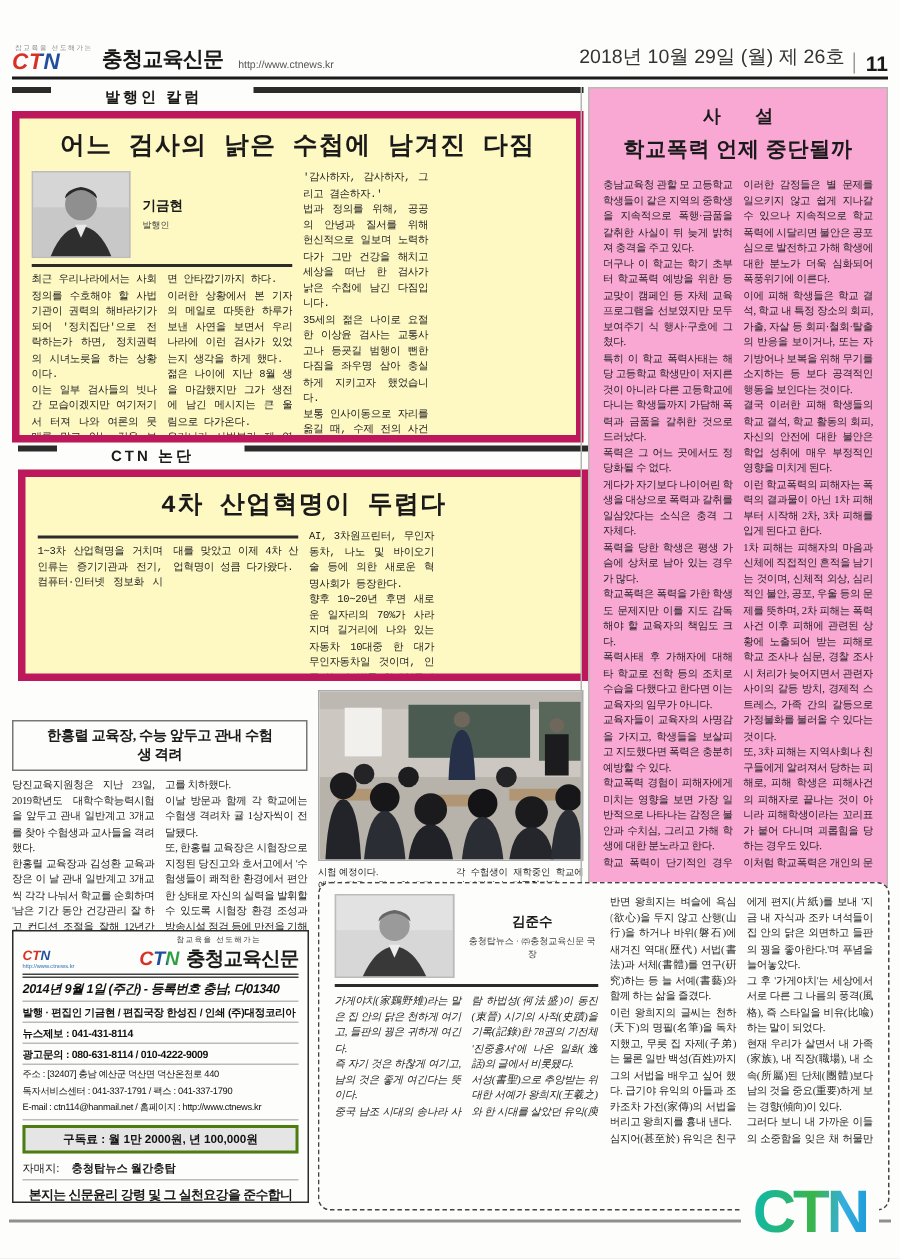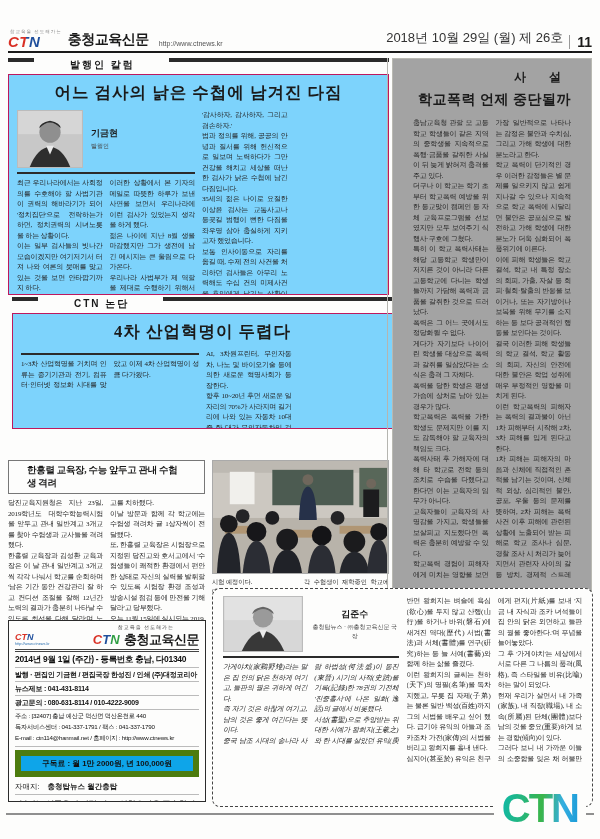--- a/index.html
+++ b/index.html
@@ -23,76 +23,76 @@
   .hdr-url { font-size:7px; color:#555; font-family:"Liberation Sans",sans-serif; margin-left:4px; padding-bottom:2px;}
   .hdr-right { display:flex; align-items:flex-end; gap:6px; font-family:"Liberation Sans",sans-serif;}
   .hdr-date { font-size:13px; color:#333; padding-bottom:2px;}
   .hdr-page { font-size:14px; font-weight:bold; border-left:1px solid #999; padding-left:7px; line-height:1;margin-top:37px;}
   
   .strip { display:flex; height:12px; margin:0 0 4px 0;gap:24px;}
   .strip-dash { width:26px; height:3.5px; background:#2b2b2b; }
   .strip-label { font-family:"Liberation Sans",sans-serif; font-weight:bold; font-size:10px; margin:0 10px 0 12px; letter-spacing:2px; white-space:nowrap;}
   .strip-line { flex:1; height:3.5px; background:#2b2b2b; }
   
-  .abox { border:1px solid #be185d; background:#7dd3fc; padding:5px 8px 4px; overflow:hidden;}
+  .abox { border:5px solid #be185d; background:#fef9c3; padding:5px 8px 4px; overflow:hidden;font-family:Liberation Mono, monospace;}
   .abox h1 { font-size:16.5px; letter-spacing:1px; text-align:center; font-weight:bold; margin:2px 0 6px;}
   .art-body { display:flex; gap:7px; }
   .half { width:50%; display:flex; flex-direction:column; overflow:hidden;}
   .byline-row { display:flex; gap:8px; align-items:center; }
   .portrait { flex:0 0 auto; border:1px solid #bbb; background:#cfcfcf;}
   .byline-name { font-weight:bold; font-size:9px; }
   .byline-title { font-size:6px; color:#444; margin-top:2px;}
   .byline-rule { height:2px; background:#2b2b2b; margin:4px 0 4px;}
   .body-text { font-size:7px; line-height:1.5; text-align:justify; white-space:pre-line; letter-spacing:-0.2px; overflow:hidden; color:#222;}
   .cols2 { column-count:2; column-gap:7px; column-fill:auto; }
   .grow { flex:1 1 auto; min-height:0;}
   
   .pubcol { position:absolute; left:8px; top:58px; width:381px;}
   .pub-box { height:221px; }
   .pub-left-text { height:116px;}
   .nondan { position:absolute; left:12px; top:297px; width:381px;}
-  .nondan-box { height:116px;}
+  .nondan-box { height:141px;}
   .nondan-left-text { height:42px;}
   
   .news-row { position:absolute; left:8px; top:460px; width:381px; display:flex; gap:7px;}
   .news-left { width:197px; display:flex; flex-direction:column;}
-  .news-hbox { border:1px solid #777; padding:3px 18px; text-align:left; margin-bottom:4px;}
+  .news-hbox { border:1px solid #777; padding:3px 18px; text-align:center; margin-bottom:4px;margin-top:20px;}
   .news-hbox h2 { font-size:9.5px; font-weight:bold; letter-spacing:-0.3px;}
   .news-body { height:128px;}
   .news-fig { width:177px; }
   .news-photo { width:177px; height:114px; border:1px solid #aaa; display:block;}
   .caption-row { display:flex; gap:7px; font-size:6.2px; line-height:1.5; margin-top:3px; color:#222;}
   .caption-row > div { width:50%; white-space:pre-line; text-align:justify;}
   .reporter { font-weight:bold; }
   
   .v-divider { position:absolute; left:387px; top:58px; width:1px; height:534px; background:#b5b5b0;}
   .editorial { position:absolute; left:392px; top:58px; width:200px; height:534px;
-    border:1px solid #b9b9b2; background:#a3a3a3; padding:10px 20px 8px; overflow:hidden;
-    display:flex; flex-direction:column;align-items:flex-end;}
+    border:1px solid #b9b9b2; background:#f9a8d4; padding:10px 9px 8px; overflow:hidden;
+    display:flex; flex-direction:column;}
   .ed-label { text-align:center; font-weight:bold; font-size:12px; letter-spacing:10px; text-indent:10px;}
   .ed-headline { text-align:center; font-weight:bold; font-size:14px; margin:5px 0 9px; letter-spacing:.5px;}
   .ed-body { flex:1 1 auto; min-height:0;}
   
   .infobox { position:absolute; left:8px; top:620px; width:198px; height:182px;
     border:1.5px solid #2b2b2b; padding:3px 6px 2px; font-family:"Liberation Sans",sans-serif; overflow:hidden; background:#fdfdfc;}
   .ib-header { display:flex; align-items:flex-end; justify-content:space-between; padding:1px 0 2px;
     border-bottom:3px double #444; }
   .ib-small { display:flex; flex-direction:column; line-height:1;}
   .ib-small .ctn-rgb { font-size:9px;}
   .ib-small-url { font-size:3.8px; color:#2a6fb0; margin-top:1px;}
   .ib-big { text-align:center; line-height:1;}
   .ib-tagline { font-size:5px; color:#333; letter-spacing:1px; margin-bottom:1px;}
   .ib-big .ctn-rgb { font-size:13px;}
   .ib-name { font-size:13px; font-weight:bold; letter-spacing:-0.5px;}
   .ib-row { font-size:7px; padding:1.5px 0; border-bottom:1px solid #bbb; color:#111; letter-spacing:-0.2px; white-space:nowrap; overflow:hidden;}
-  .ib-row.lg { font-size:8.5px; font-weight:bold; letter-spacing:-0.3px;}
+  .ib-row.lg { font-size:8.5px; font-weight:bold; letter-spacing:-0.3px;font-style:italic;}
   .ib-row.b { font-weight:bold; }
   .ib-row.sm { font-size:6.2px; border-bottom:none; padding:1px 0;}
   .ib-addr-group { border-bottom:1px solid #bbb; padding:1px 0 2px;}
-  .ib-sub { margin:3px 0; background:#0ea5e9; border:6px solid #4d7c0f; text-align:center;
+  .ib-sub { margin:3px 0; background:#e5e5e5; border:2px solid #4d7c0f; text-align:center;
     font-size:7.8px; font-weight:bold; padding:2px 0; color:#111;}
   .ib-sister { font-size:7.5px; padding:1.5px 0 2.5px; border-bottom:1px solid #bbb;}
   .ib-sister b { margin-left:8px;}
   .ib-ethics { font-size:8.6px; font-weight:bold; text-align:center; padding-top:3.5px; letter-spacing:-0.4px;}
   
   .manmul { position:absolute; left:212px; top:588px; width:381px; height:219px;
     border:1.6px dashed #444; border-radius:8px; padding:7px 10px 6px; overflow:hidden; background:#fdfdfc;}
   .manmul-pill { display:inline-flex; gap:22px; background:#141414; color:#fff; border-radius:12px;
     padding:3.5px 20px 4px; font-family:"Liberation Sans",sans-serif; font-weight:bold; font-size:10px; margin-bottom:6px;}
   .manmul-body { display:flex; gap:8px; height:168px;}

